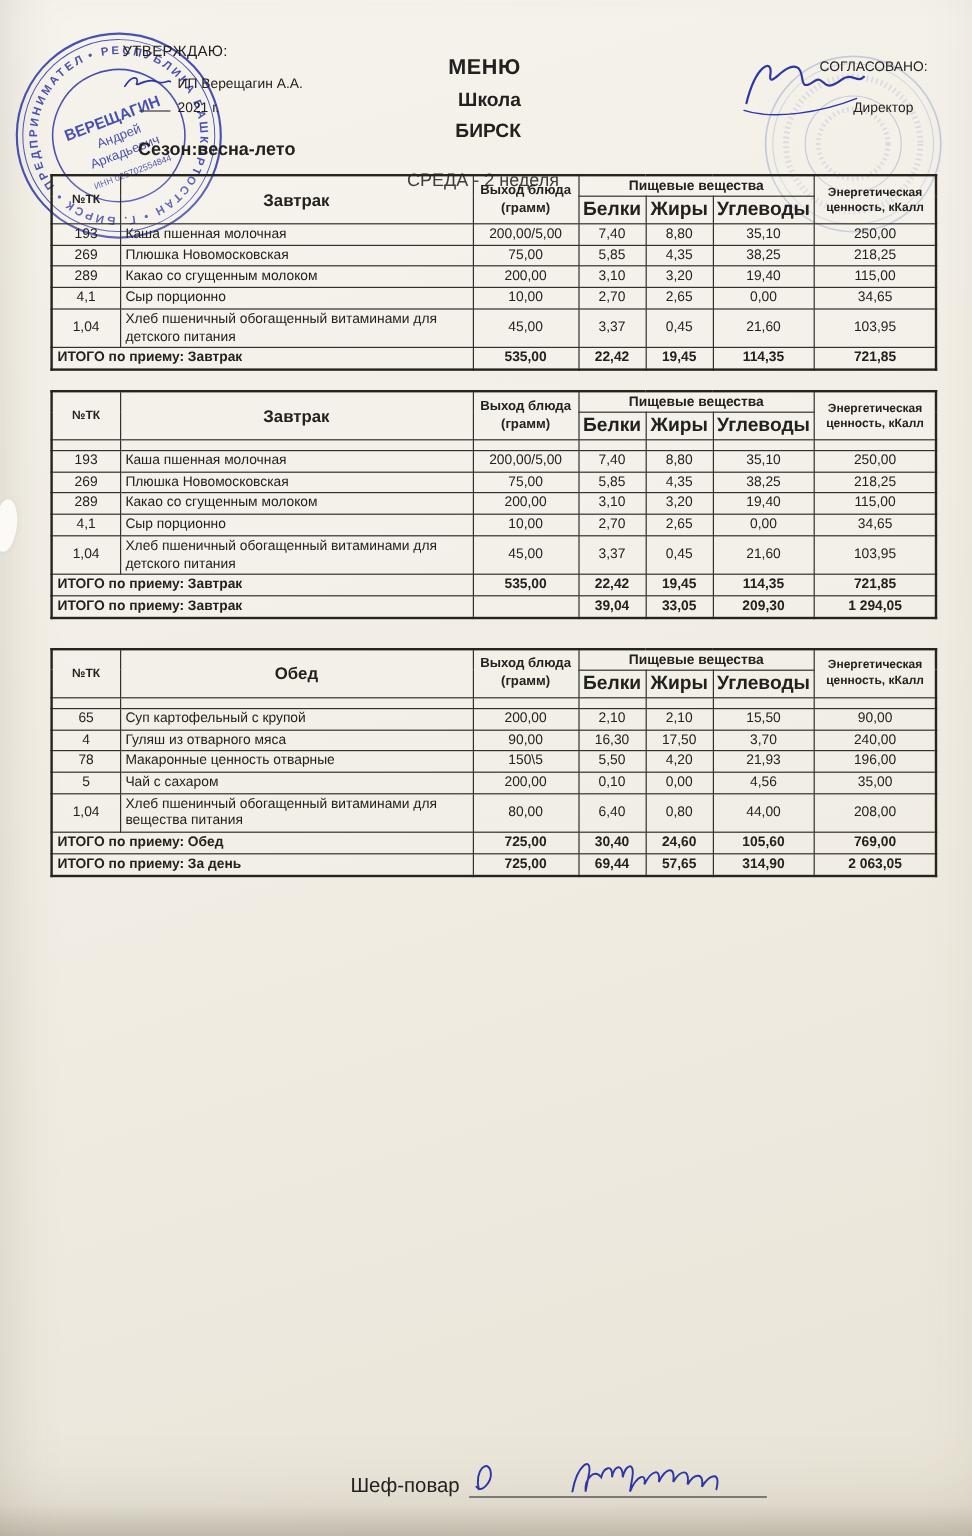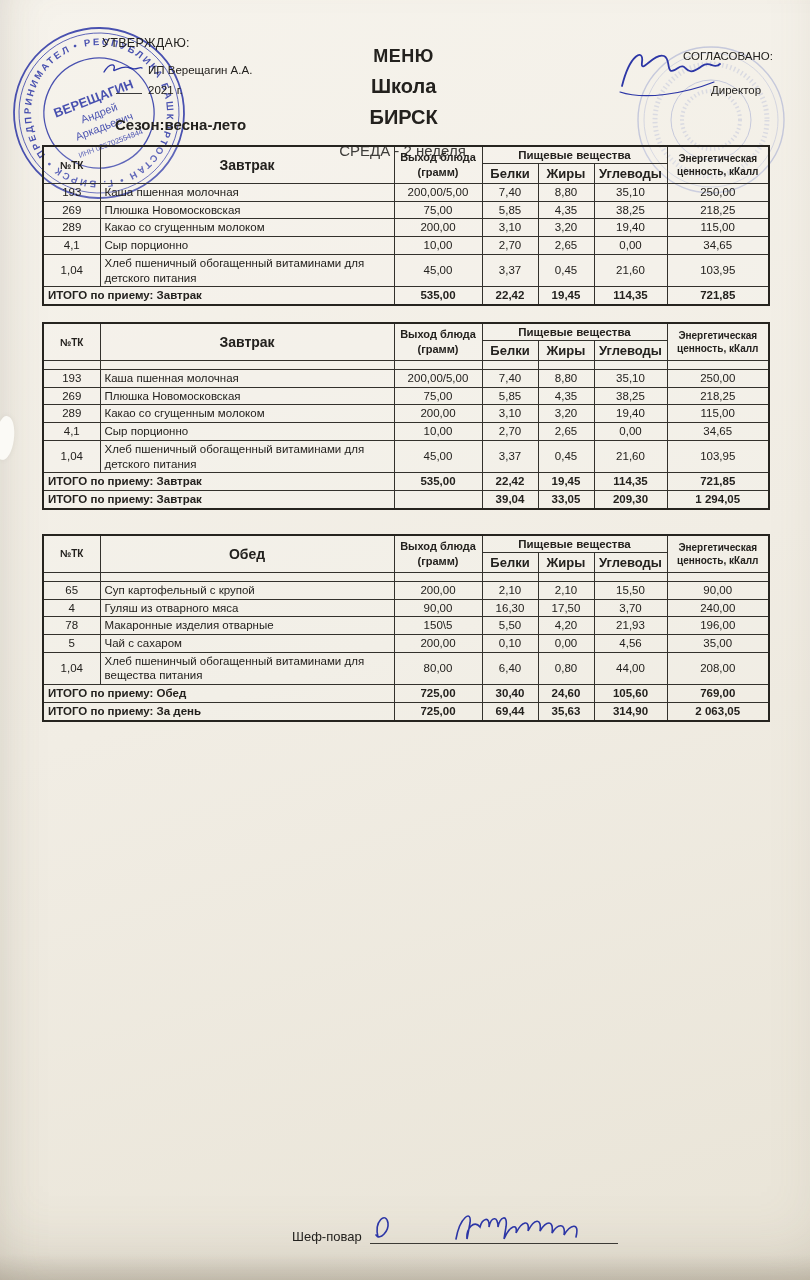--- a/index.html
+++ b/index.html
@@ -34,21 +34,21 @@
   .approve .a-row { margin-top:10px; font-size:11.5px; display:flex; align-items:flex-end; gap:4px; }
   .approve .a-date { margin-top:8px; font-size:11.5px; padding-left:14px; }
   .approve .dateline { display:inline-block; width:26px; border-bottom:1px solid #3a3a3a; margin-right:6px; }
   .mini-sig { display:block; }
 
   .title-block {
     position:absolute; left:50%; top:46px; transform:translateX(-52%);
     text-align:center; font-weight:bold;
   }
   .title-l1 { font-size:18px; letter-spacing:.5px; }
-  .title-l2, .title-l3 { font-size:20px; margin-top:8px; }
+  .title-l2, .title-l3 { font-size:16px; margin-top:8px;text-align:right; }
   .week {
     position:absolute; left:50%; top:142px; transform:translateX(-52%);
     font-weight:normal; font-size:15px;
   }
 
   .agreed { position:absolute; left:683px; top:50px; font-size:11.5px; }
   .agreed .g-role { margin-top:22px; margin-left:28px; }
   .sig-director { position:absolute; left:612px; top:44px; }
   .stamp-right { position:absolute; left:628px; top:34px; }
 
@@ -69,35 +69,35 @@
     margin:12px 0 0 42px;
     border:2px solid #26241f;
     background:rgba(255,255,255,.12);
   }
   table.menu th, table.menu td { border:1px solid #33312c; }
   table.menu thead th { font-weight:bold; text-align:center; vertical-align:middle; padding:2px 3px; }
   .h-num   { font-size:10px; }
   .h-meal  { font-size:14px; }
   .h-out   { font-size:11px; line-height:1.35; }
   .h-nut   { font-size:11.5px; padding:2px 2px 3px; }
-  .h-sub   { font-size:13px; padding:4px 2px; }
+  .h-sub   { font-size:16px; padding:4px 2px; }
   .h-energy{ font-size:10px; line-height:1.3; }
   table.menu tbody td { font-size:11.5px; padding:1px 4px; vertical-align:middle; line-height:1.28; }
   td.c-num  { text-align:center; font-size:11px; }
   td.c-name { text-align:left; }
   td.c-val  { text-align:center; }
   tr.spacer td { height:9px; padding:0; }
   tr.total td { font-weight:bold; font-size:12px; padding-top:2px; padding-bottom:2px; }
   td.t-label { text-align:left; padding-left:5px; }
 
   #table-2 { margin-top:16px; }
   #table-3 { margin-top:24px; }
 
   
-  .chef { position:absolute; left:292px; top:1228px; font-size:13px; display:flex; align-items:flex-end; }
+  .chef { position:absolute; left:292px; top:1228px; font-size:17px; display:flex; align-items:flex-end; }
   .sig-line { position:relative; display:inline-block; width:248px; height:16px;
               border-bottom:1.5px solid #3c3a35; margin-left:8px; }
   .sig-line svg { position:absolute; left:0; bottom:-6px; }
 </style>
 </head>
 <body>
 
 <div class="page">
 
   <div class="hdr">
@@ -396,21 +396,21 @@
             <td class="c-num">4</td>
             <td class="c-name">Гуляш из отварного мяса</td>
             <td class="c-val">90,00</td>
             <td class="c-val">16,30</td>
             <td class="c-val">17,50</td>
             <td class="c-val">3,70</td>
             <td class="c-val">240,00</td>
           </tr>
           <tr>
             <td class="c-num">78</td>
-            <td class="c-name">Макаронные изделия отварные</td>
+            <td class="c-name">Макаронные ценность отварные</td>
             <td class="c-val">150\5</td>
             <td class="c-val">5,50</td>
             <td class="c-val">4,20</td>
             <td class="c-val">21,93</td>
             <td class="c-val">196,00</td>
           </tr>
           <tr>
             <td class="c-num">5</td>
             <td class="c-name">Чай с сахаром</td>
             <td class="c-val">200,00</td>
@@ -433,21 +433,21 @@
             <td class="c-val">725,00</td>
             <td class="c-val">30,40</td>
             <td class="c-val">24,60</td>
             <td class="c-val">105,60</td>
             <td class="c-val">769,00</td>
           </tr>
           <tr class="total">
             <td colspan="2" class="t-label">ИТОГО по приему: За день</td>
             <td class="c-val">725,00</td>
             <td class="c-val">69,44</td>
-            <td class="c-val">35,63</td>
+            <td class="c-val">57,65</td>
             <td class="c-val">314,90</td>
             <td class="c-val">2 063,05</td>
           </tr>
         </tbody>
       </table>
   </div>
 
   <div class="chef">
     <span>Шеф-повар</span>
     <span class="sig-line">

